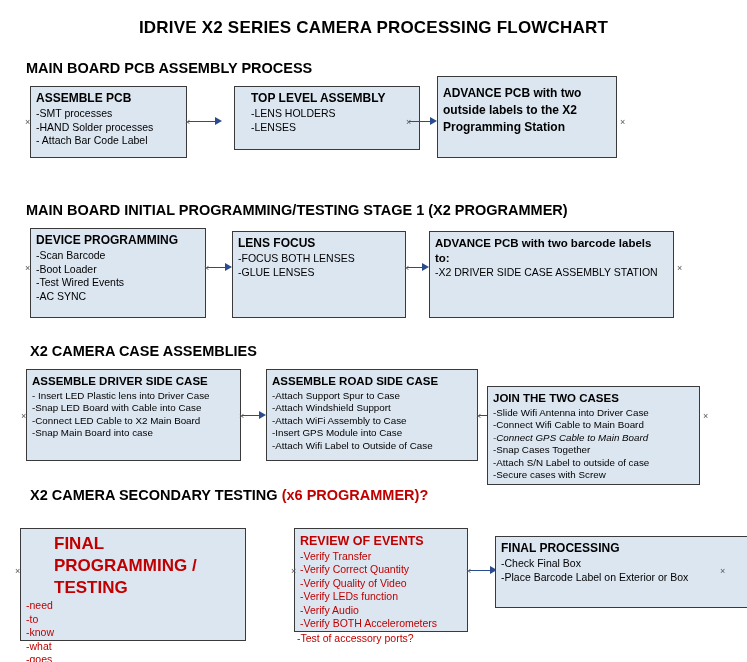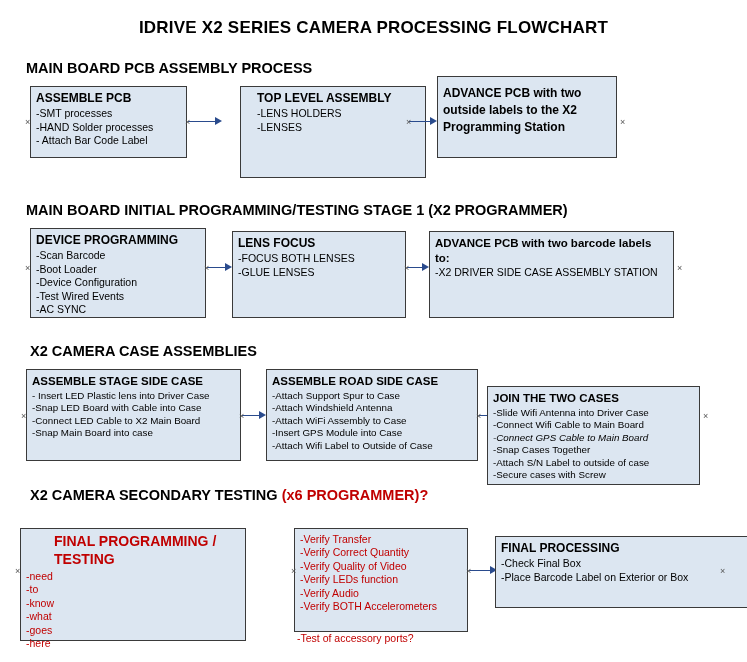--- a/index.html
+++ b/index.html
@@ -91,21 +91,21 @@
     <span class="bline">-SMT processes</span>
     <span class="bline">-HAND Solder processes</span>
     <span class="bline">- Attach Bar Code Label</span>
   </div>
 
   <div class="arrow" style="left:188px;top:121px;width:34px;">
     <div class="shaft" style="width:27px;"></div>
     <div class="head" style="left:27px;"></div>
   </div>
 
-  <div class="box" style="left:240px;top:86px;width:186px;height:92px;padding-left:16px;">
+  <div class="box" style="left:234px;top:86px;width:186px;height:64px;padding-left:16px;">
     <span class="bhead">TOP LEVEL ASSEMBLY</span>
     <span class="bline">-LENS HOLDERS</span>
     <span class="bline">-LENSES</span>
   </div>
 
   <div class="arrow" style="left:409px;top:121px;width:28px;">
     <div class="shaft" style="width:21px;"></div>
     <div class="head" style="left:21px;"></div>
   </div>
 
@@ -117,21 +117,20 @@
   <span class="xmark" style="left:185px;top:118px;">×</span>
   <span class="xmark" style="left:406px;top:118px;">×</span>
   <span class="xmark" style="left:620px;top:118px;">×</span>
 
   <div class="section-head" style="left:26px;top:202px;">MAIN BOARD INITIAL PROGRAMMING/TESTING STAGE 1 (X2 PROGRAMMER)</div>
 
   <div class="box" style="left:30px;top:228px;width:176px;height:90px;">
     <span class="bhead">DEVICE PROGRAMMING</span>
     <span class="bline">-Scan Barcode</span>
     <span class="bline">-Boot Loader</span>
-    <span class="bline">-Device Configuration</span>
     <span class="bline">-Test Wired Events</span>
     <span class="bline">-AC SYNC</span>
   </div>
 
   <div class="arrow" style="left:207px;top:267px;width:25px;">
     <div class="shaft" style="width:18px;"></div>
     <div class="head" style="left:18px;"></div>
   </div>
 
   <div class="box" style="left:232px;top:231px;width:174px;height:87px;">
@@ -151,36 +150,36 @@
   </div>
 
   <span class="xmark" style="left:25px;top:264px;">×</span>
   <span class="xmark" style="left:204px;top:264px;">×</span>
   <span class="xmark" style="left:404px;top:264px;">×</span>
   <span class="xmark" style="left:677px;top:264px;">×</span>
 
   <div class="section-head" style="left:30px;top:343px;">X2 CAMERA CASE ASSEMBLIES</div>
 
   <div class="box" style="left:26px;top:369px;width:215px;height:92px;">
-    <span class="bhead" style="font-size:11.5px;">ASSEMBLE STAGE SIDE CASE</span>
+    <span class="bhead" style="font-size:11.5px;">ASSEMBLE DRIVER SIDE CASE</span>
     <span class="bline" style="font-size:9.8px;">- Insert LED Plastic lens into Driver Case</span>
     <span class="bline" style="font-size:9.8px;">-Snap LED Board with Cable into Case</span>
     <span class="bline" style="font-size:9.8px;">-Connect LED Cable to X2 Main Board</span>
     <span class="bline" style="font-size:9.8px;">-Snap Main Board into case</span>
   </div>
 
   <div class="arrow" style="left:242px;top:415px;width:24px;">
     <div class="shaft" style="width:17px;"></div>
     <div class="head" style="left:17px;"></div>
   </div>
 
   <div class="box" style="left:266px;top:369px;width:212px;height:92px;">
     <span class="bhead" style="font-size:11.5px;">ASSEMBLE ROAD SIDE CASE</span>
     <span class="bline" style="font-size:9.8px;">-Attach Support Spur to Case</span>
-    <span class="bline" style="font-size:9.8px;">-Attach Windshield Antenna</span>
+    <span class="bline" style="font-size:9.8px;">-Attach Windshield Support</span>
     <span class="bline" style="font-size:9.8px;">-Attach WiFi Assembly to Case</span>
     <span class="bline" style="font-size:9.8px;">-Insert GPS Module into Case</span>
     <span class="bline" style="font-size:9.8px;">-Attach Wifi Label to Outside of Case</span>
   </div>
 
   <div class="arrow" style="left:479px;top:415px;width:24px;">
     <div class="shaft" style="width:17px;"></div>
     <div class="head" style="left:17px;"></div>
   </div>
 
@@ -197,30 +196,31 @@
   <span class="xmark" style="left:21px;top:412px;">×</span>
   <span class="xmark" style="left:239px;top:412px;">×</span>
   <span class="xmark" style="left:476px;top:412px;">×</span>
   <span class="xmark" style="left:703px;top:412px;">×</span>
 
   <div class="section-head" style="left:30px;top:487px;">
     <span>X2 CAMERA SECONDARY TESTING </span><span class="sub-red">(x6 PROGRAMMER)?</span>
   </div>
 
   <div class="box red" style="left:20px;top:528px;width:226px;height:113px;">
-    <span class="bhead" style="font-size:14px;padding-left:28px;">FINAL PROGRAMMING / TESTING</span>
+    <span class="bhead" style="font-size:17px;padding-left:28px;">FINAL PROGRAMMING / TESTING</span>
     <span class="bline">-need</span>
     <span class="bline">-to</span>
     <span class="bline">-know</span>
     <span class="bline">-what</span>
     <span class="bline">-goes</span>
     <span class="bline">-here</span>
   </div>
 
   <div class="box red" style="left:294px;top:528px;width:174px;height:104px;">
+    <span class="bhead" style="font-size:12.5px;">REVIEW OF EVENTS</span>
     <span class="bline">-Verify Transfer</span>
     <span class="bline">-Verify Correct Quantity</span>
     <span class="bline">-Verify Quality of Video</span>
     <span class="bline">-Verify LEDs function</span>
     <span class="bline">-Verify Audio</span>
     <span class="bline">-Verify BOTH Accelerometers</span>
   </div>
   <div style="position:absolute;left:297px;top:632px;font-size:10.5px;color:#c00000;">-Test of accessory ports?</div>
 
   <div class="arrow" style="left:469px;top:570px;width:28px;">

